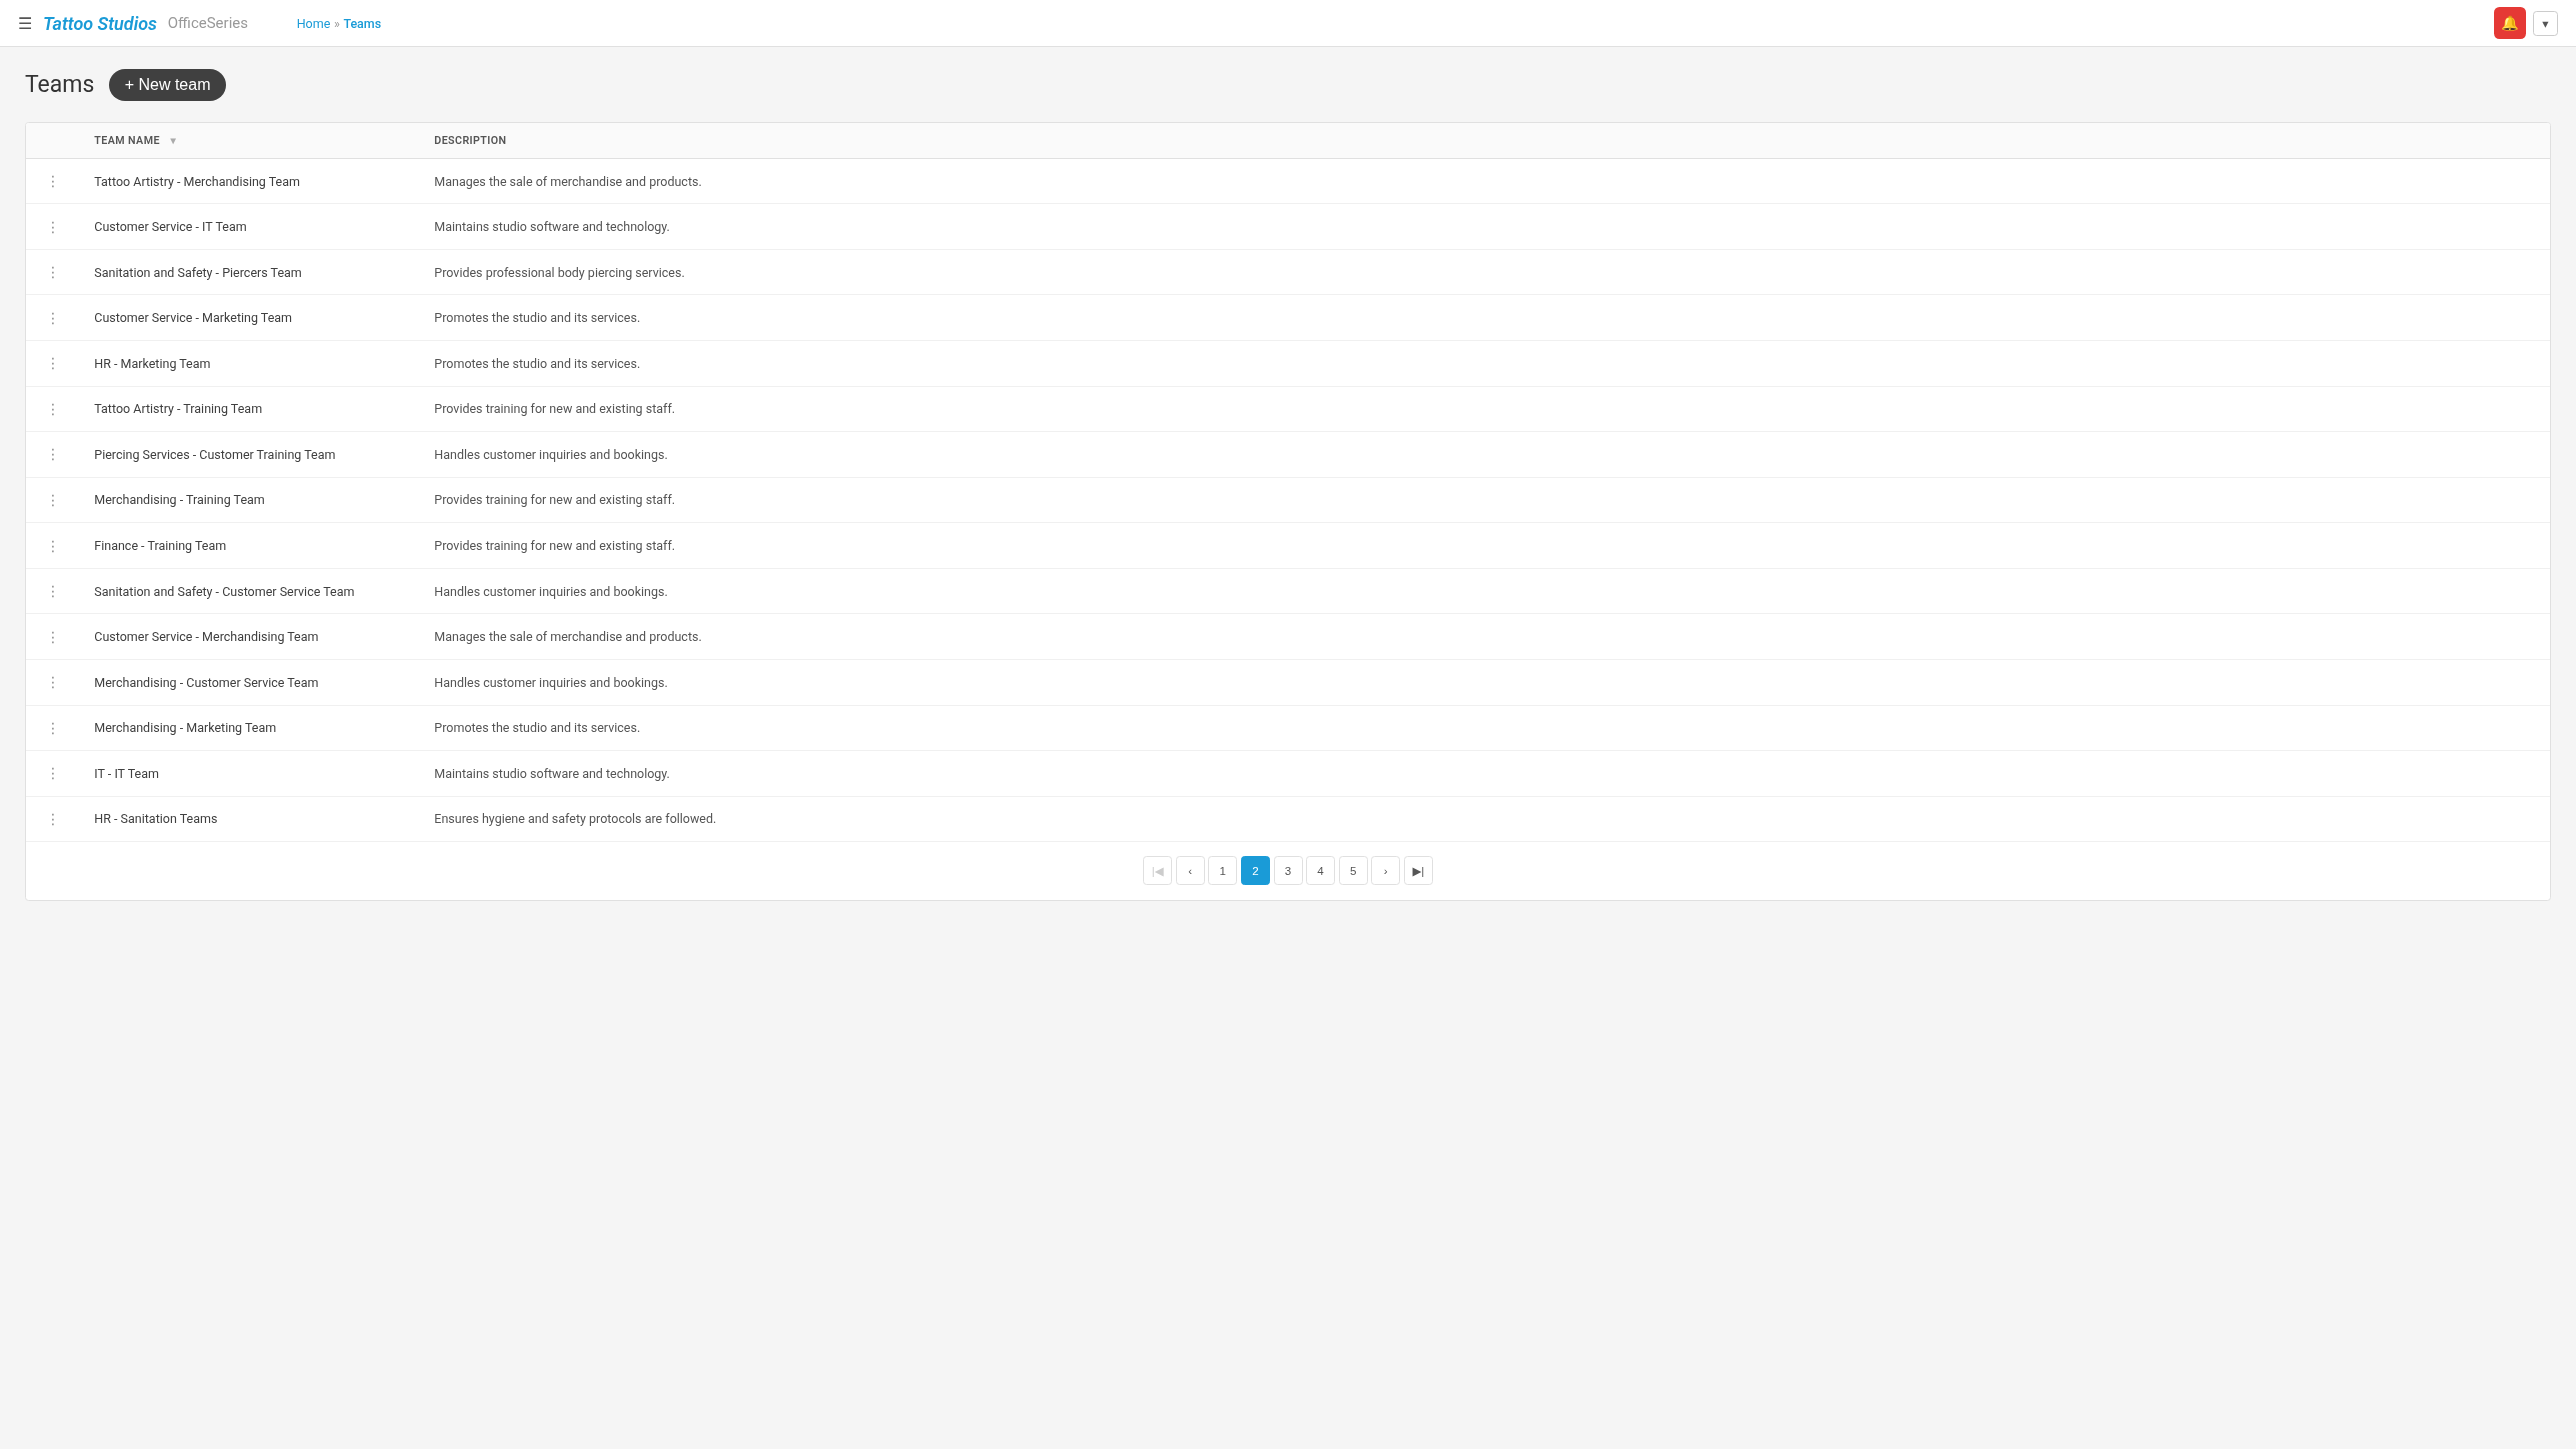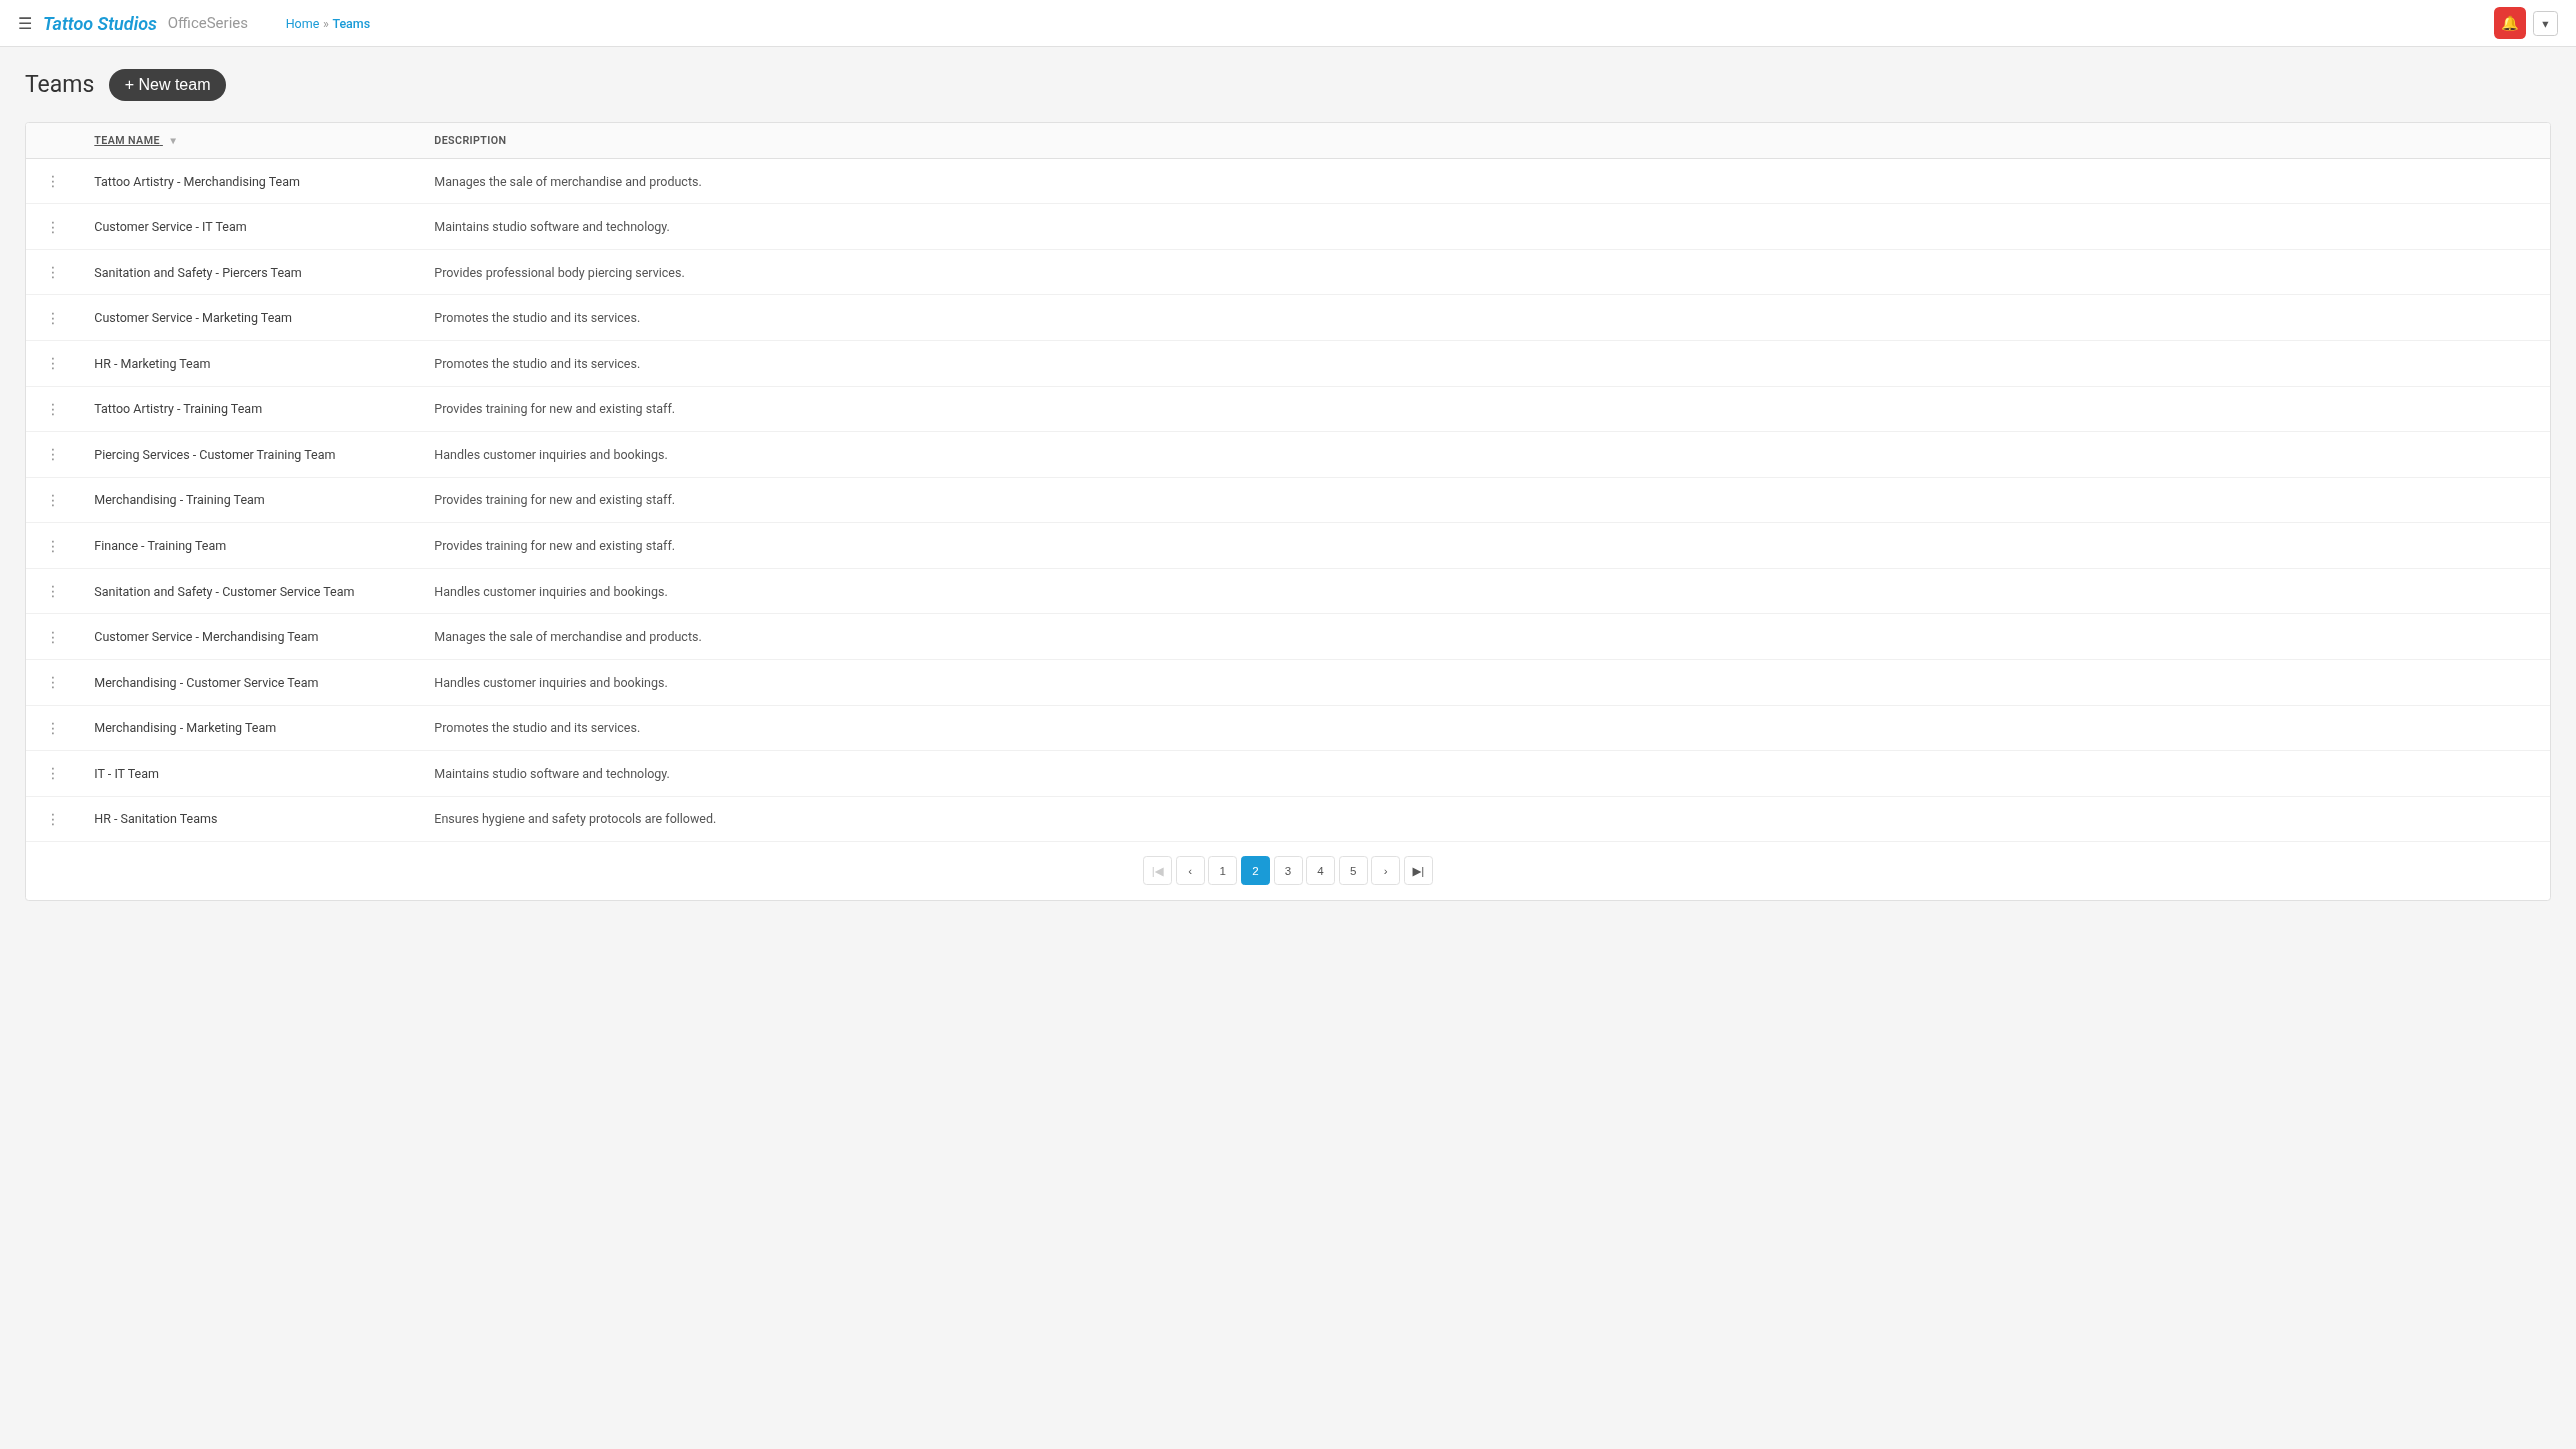--- a/index.html
+++ b/index.html
@@ -12,21 +12,21 @@
       display: flex;
       align-items: center;
       padding: 0 18px;
       height: 47px;
       position: relative;
     }
     .header-left { display: flex; align-items: center; gap: 10.7px; }
     .hamburger-icon { color: #555; cursor: pointer; font-size: 16px; }
     .app-title { color: #1a9bd7; font-size: 18px; font-weight: 600; font-style: italic; }
     .app-subtitle { color: #999; font-size: 15px; }
-    .breadcrumb { display: flex; align-items: flex-start; gap: 3.6px; margin-left: 27px; font-size: 12.5px; }
+    .breadcrumb { display: flex; align-items: flex-start; gap: 3.6px; margin-left: 38px; font-size: 12.5px; }
     .breadcrumb-home { color: #1a9bd7; cursor: pointer; }
     .breadcrumb-sep { color: #999; }
     .breadcrumb-current { color: #1a9bd7; font-weight: 500; }
     .header-right { margin-left: auto; display: flex; align-items: center; gap: 7.2px; }
     .notification-btn {
       background: #e53935;
       border: none;
       border-radius: 5.4px;
       width: 32px; height: 32px;
       display: flex; align-items: center; justify-content: center;
@@ -74,21 +74,21 @@
     thead th {
       padding: 10.7px 14.3px;
       text-align: left;
       font-size: 10.7px;
       font-weight: 600;
       color: #555;
       letter-spacing: 0.4px;
       text-transform: uppercase;
     }
     thead th:first-child { width: 54px; }
-    thead th.team-name-col { width: 340px; text-decoration: underline; }
+    thead th.team-name-col { width: 340px; }
     .filter-icon { display: inline-block; margin-left: 5.4px; color: #aaa; font-size: 9.8px; }
 
     tbody tr { border-bottom: 0.9px solid #f0f0f0; }
     tbody tr:last-child { border-bottom: none; }
     tbody td { padding: 10.7px 14.3px; vertical-align: middle; }
     tbody td:first-child { width: 54px; text-align: center; }
 
     .row-menu-btn {
       background: none;
       border: none;

